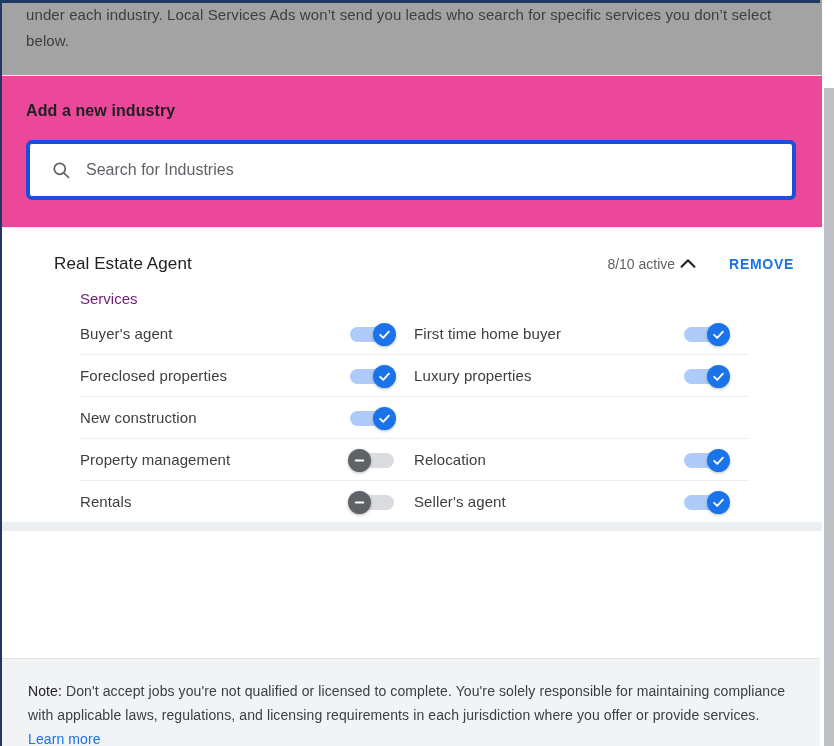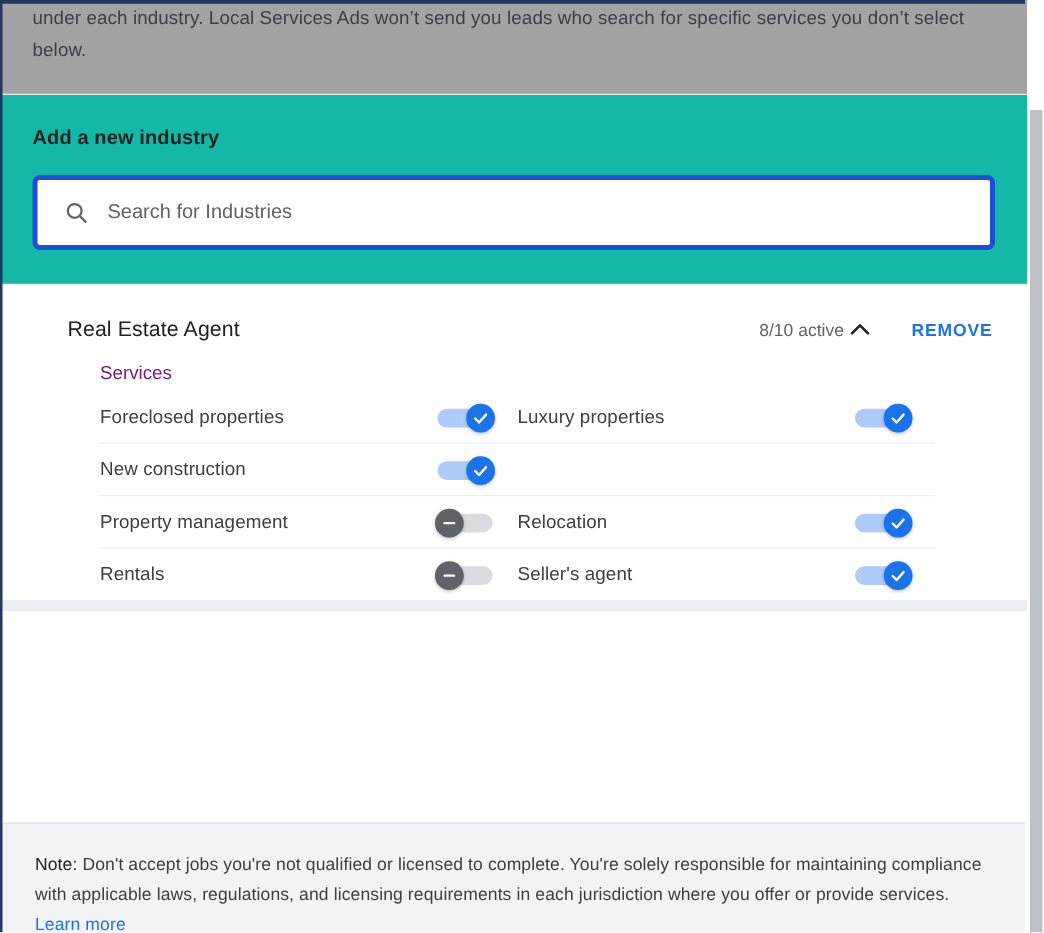--- a/index.html
+++ b/index.html
@@ -51,21 +51,21 @@
     font-size: 15px;
     line-height: 26px;
     color: #3c4043;
     letter-spacing: .1px;
     padding-top: 0;
   }
 
   
   #add-section {
     padding: 0 26px;
-    background: #14b8a6;
+    background: #ec4899;
     border-bottom: 1px solid #e8eaed;
     height: 152px;
   }
   #add-heading {
     font-size: 16px;
     font-weight: 700;
     color: #202124;
     letter-spacing: .1px;
     padding-top: 26px;
   }
@@ -302,20 +302,44 @@
       </div>
 
       <button id="remove-button">REMOVE</button>
     </div>
 
     <div id="services-label">Services</div>
 
     <div id="services-grid">
         <div class="service-row">
           <div class="service-cell">
+            <span class="service-name">Buyer's agent</span>
+            <span class="toggle on">
+              <span class="track"></span>
+              <span class="thumb">
+                <svg width="15" height="15" viewBox="0 0 24 24" fill="none" stroke="#ffffff" stroke-width="3" stroke-linecap="round" stroke-linejoin="round">
+                  <polyline points="5,12.5 10,17.5 19,7.5"></polyline>
+                </svg>
+              </span>
+            </span>
+          </div>
+          <div class="service-cell">
+            <span class="service-name">First time home buyer</span>
+            <span class="toggle on">
+              <span class="track"></span>
+              <span class="thumb">
+                <svg width="15" height="15" viewBox="0 0 24 24" fill="none" stroke="#ffffff" stroke-width="3" stroke-linecap="round" stroke-linejoin="round">
+                  <polyline points="5,12.5 10,17.5 19,7.5"></polyline>
+                </svg>
+              </span>
+            </span>
+          </div>
+        </div>
+        <div class="service-row">
+          <div class="service-cell">
             <span class="service-name">Foreclosed properties</span>
             <span class="toggle on">
               <span class="track"></span>
               <span class="thumb">
                 <svg width="15" height="15" viewBox="0 0 24 24" fill="none" stroke="#ffffff" stroke-width="3" stroke-linecap="round" stroke-linejoin="round">
                   <polyline points="5,12.5 10,17.5 19,7.5"></polyline>
                 </svg>
               </span>
             </span>
           </div>

